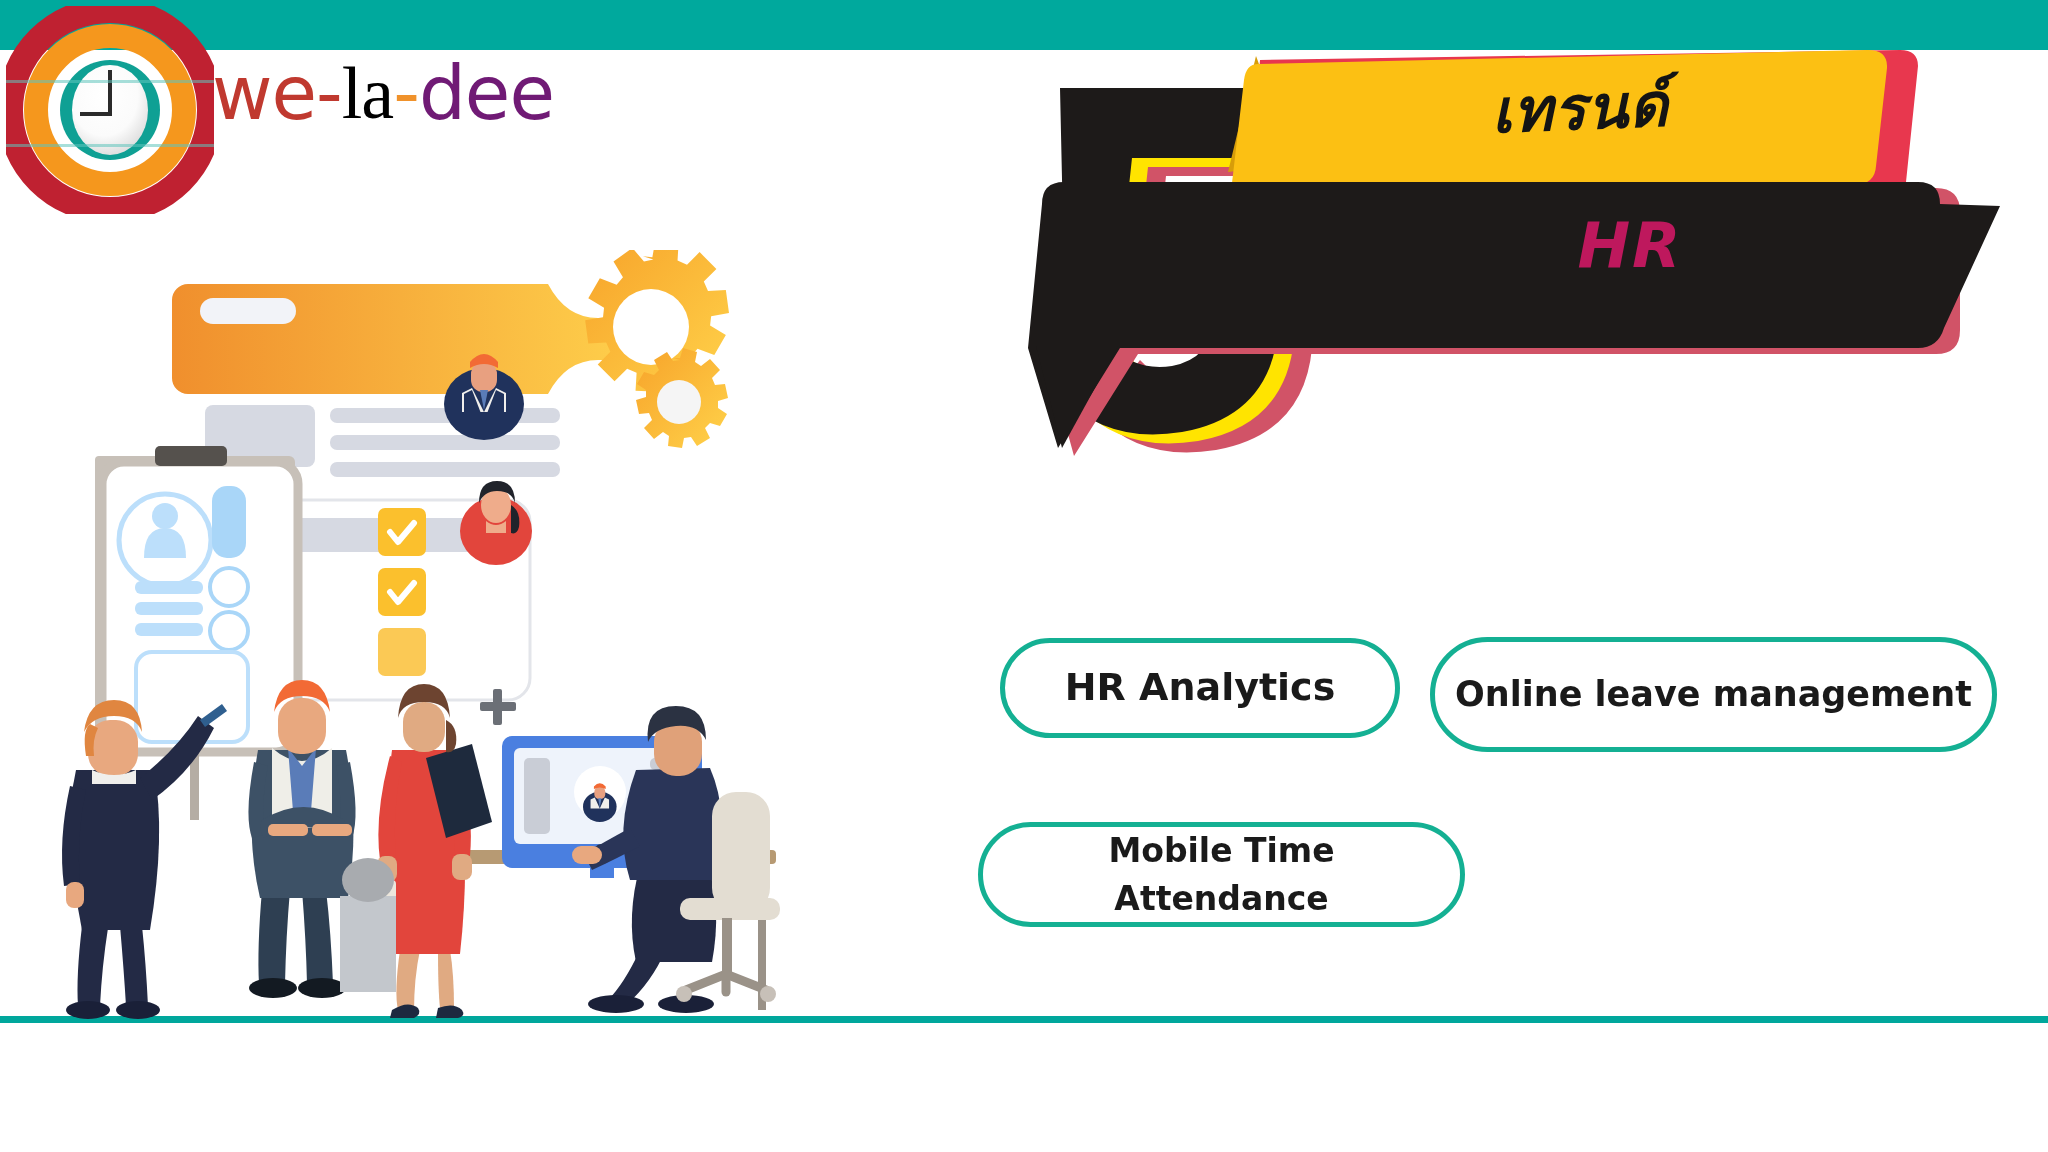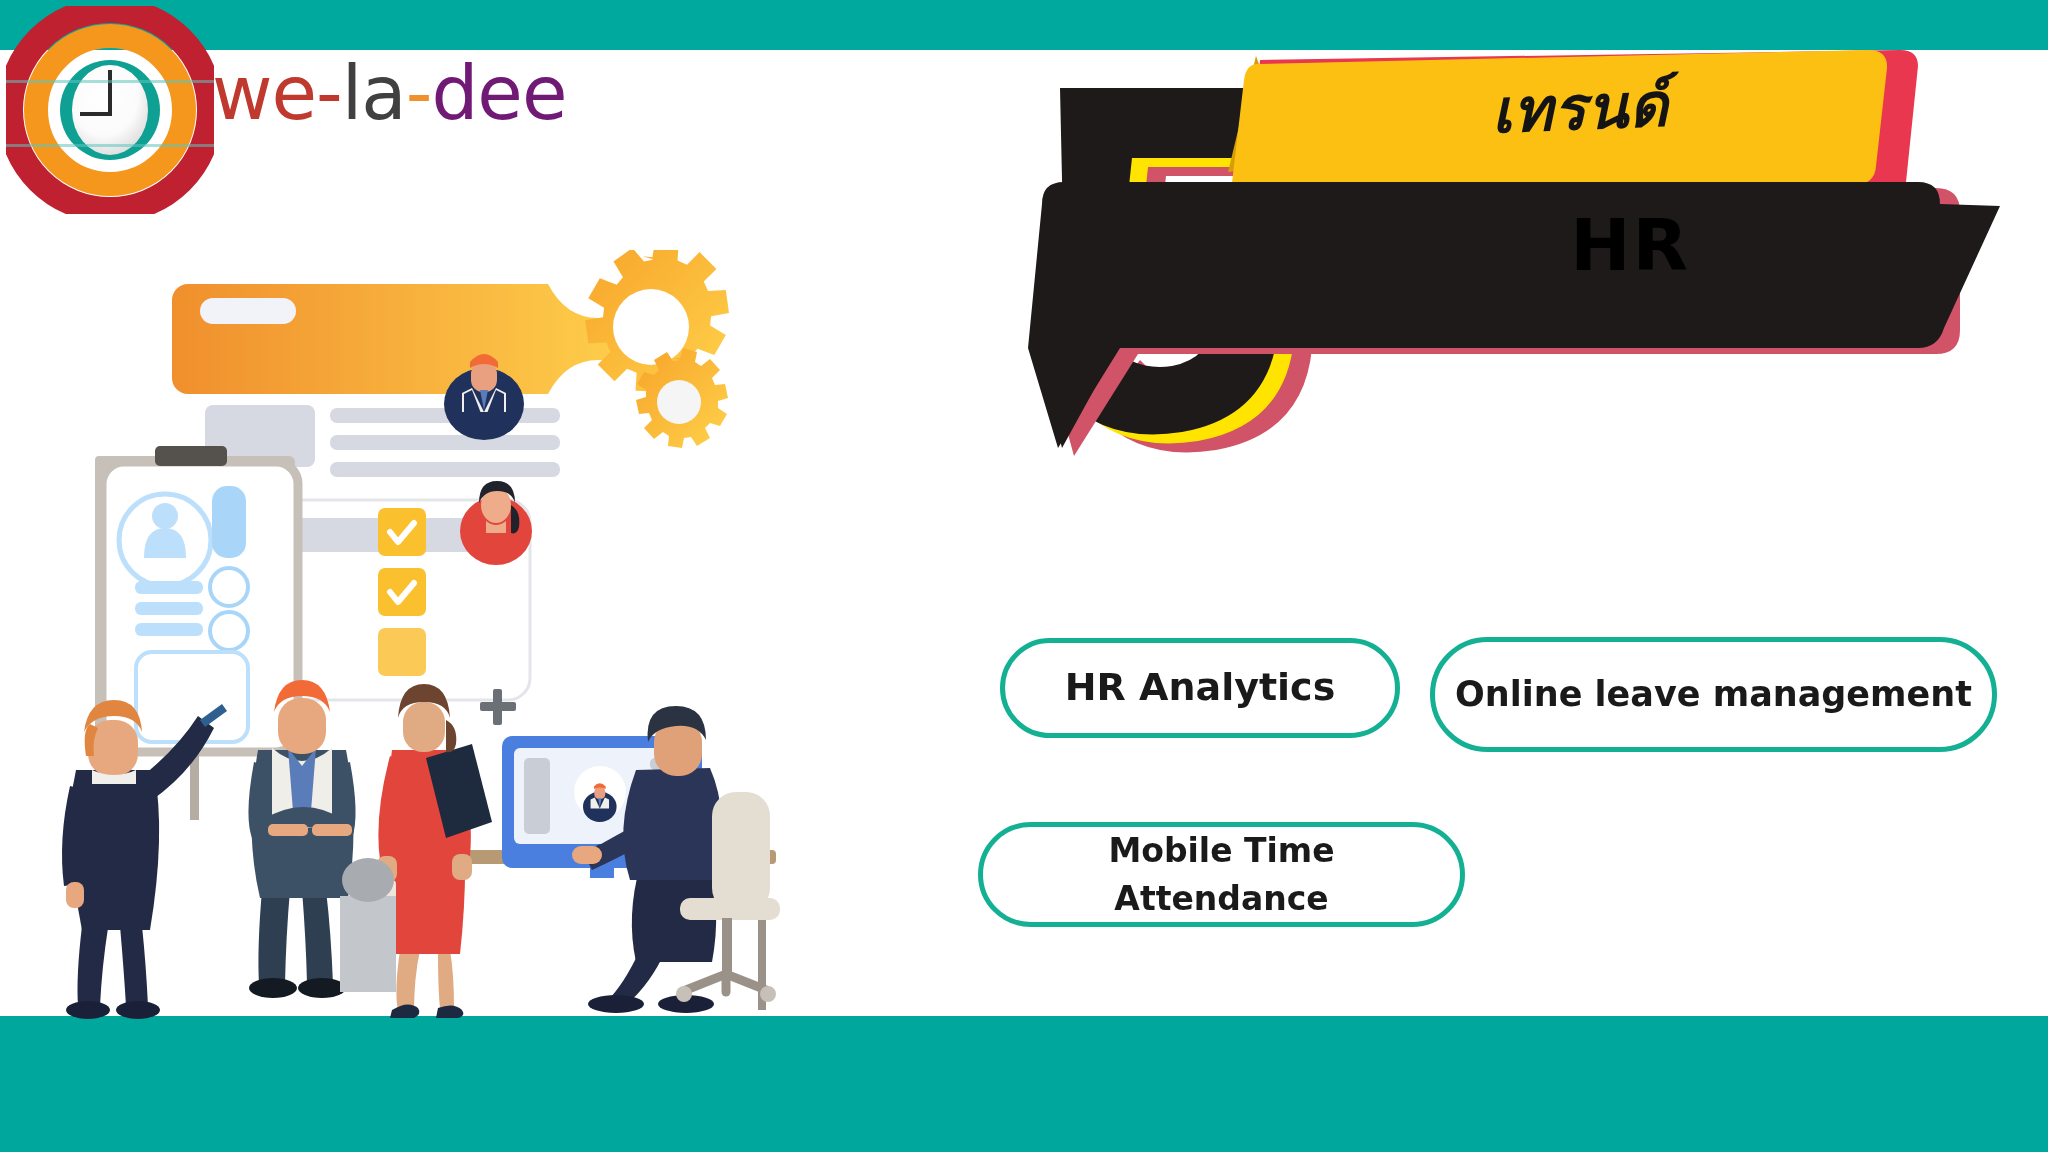--- a/index.html
+++ b/index.html
@@ -1,49 +1,49 @@
 <!DOCTYPE html>
 <html><head>
 <meta charset="utf-8">
 <style>
   html,body{margin:0;padding:0;background:#fff;}
   body{width:2048px;height:1152px;overflow:hidden;
        font-family:"DejaVu Sans","Liberation Sans",sans-serif;}
-  .stage{position:relative;width:2048px;height:1152px;background:#ffffff;overflow:hidden;}
+  .stage{position:relative;width:2048px;height:1023px;background:#ffffff;overflow:hidden;}
 
   
   .band-top{position:absolute;left:0;top:0;width:2048px;height:50px;background:#00a99d;}
   .band-bottom{position:absolute;left:0;top:1016px;width:2048px;height:136px;background:#00a79c;}
 
   
   .logo-wrap{position:absolute;left:6px;top:6px;width:208px;height:208px;}
   .logo-wrap svg{display:block;}
   .brand{position:absolute;left:212px;top:48px;height:90px;display:flex;align-items:center;}
   .brand span{font-size:74px;font-weight:400;letter-spacing:-1px;line-height:1;}
   .b-we{color:#c0392f;}
   .b-d1{color:#c0392f;}
-  .b-la{color:#404040;}
+  .b-la{color:#000000;font-family:Liberation Serif, serif;}
   .b-d2{color:#f0922b;}
   .b-dee{color:#701a75;}
 
   
   .illus{position:absolute;left:40px;top:250px;width:900px;height:770px;}
   .illus svg{display:block;}
 
   
   .headline{position:absolute;left:1000px;top:50px;width:1048px;height:440px;}
   .headline svg{display:block;}
   .hl-thai{position:absolute;left:1385px;top:63px;width:390px;height:90px;
            display:flex;align-items:center;justify-content:center;
            transform:rotate(-2.2deg);pointer-events:none;}
   .hl-thai span{font-size:60px;font-weight:700;font-style:italic;color:#141414;
                 letter-spacing:1px;line-height:1;white-space:nowrap;}
   .hl-hr{position:absolute;left:1480px;top:190px;width:300px;height:110px;
          display:flex;align-items:center;justify-content:center;pointer-events:none;}
-  .hl-hr span{font-size:72px;font-weight:700;color:#000000;
+  .hl-hr span{font-size:63px;font-weight:700;font-style:italic;color:#be185d;
               letter-spacing:2px;line-height:1;}
 
   
   .pill{position:absolute;box-sizing:border-box;background:#ffffff;
         border:5px solid #14b093;border-radius:999px;
         display:flex;align-items:center;justify-content:center;text-align:center;
         color:#1a1a1a;font-weight:700;line-height:1.45;padding:0 18px;}
   .pill .txt{display:block;}
   .pill .txt .l2{display:block;}
 

